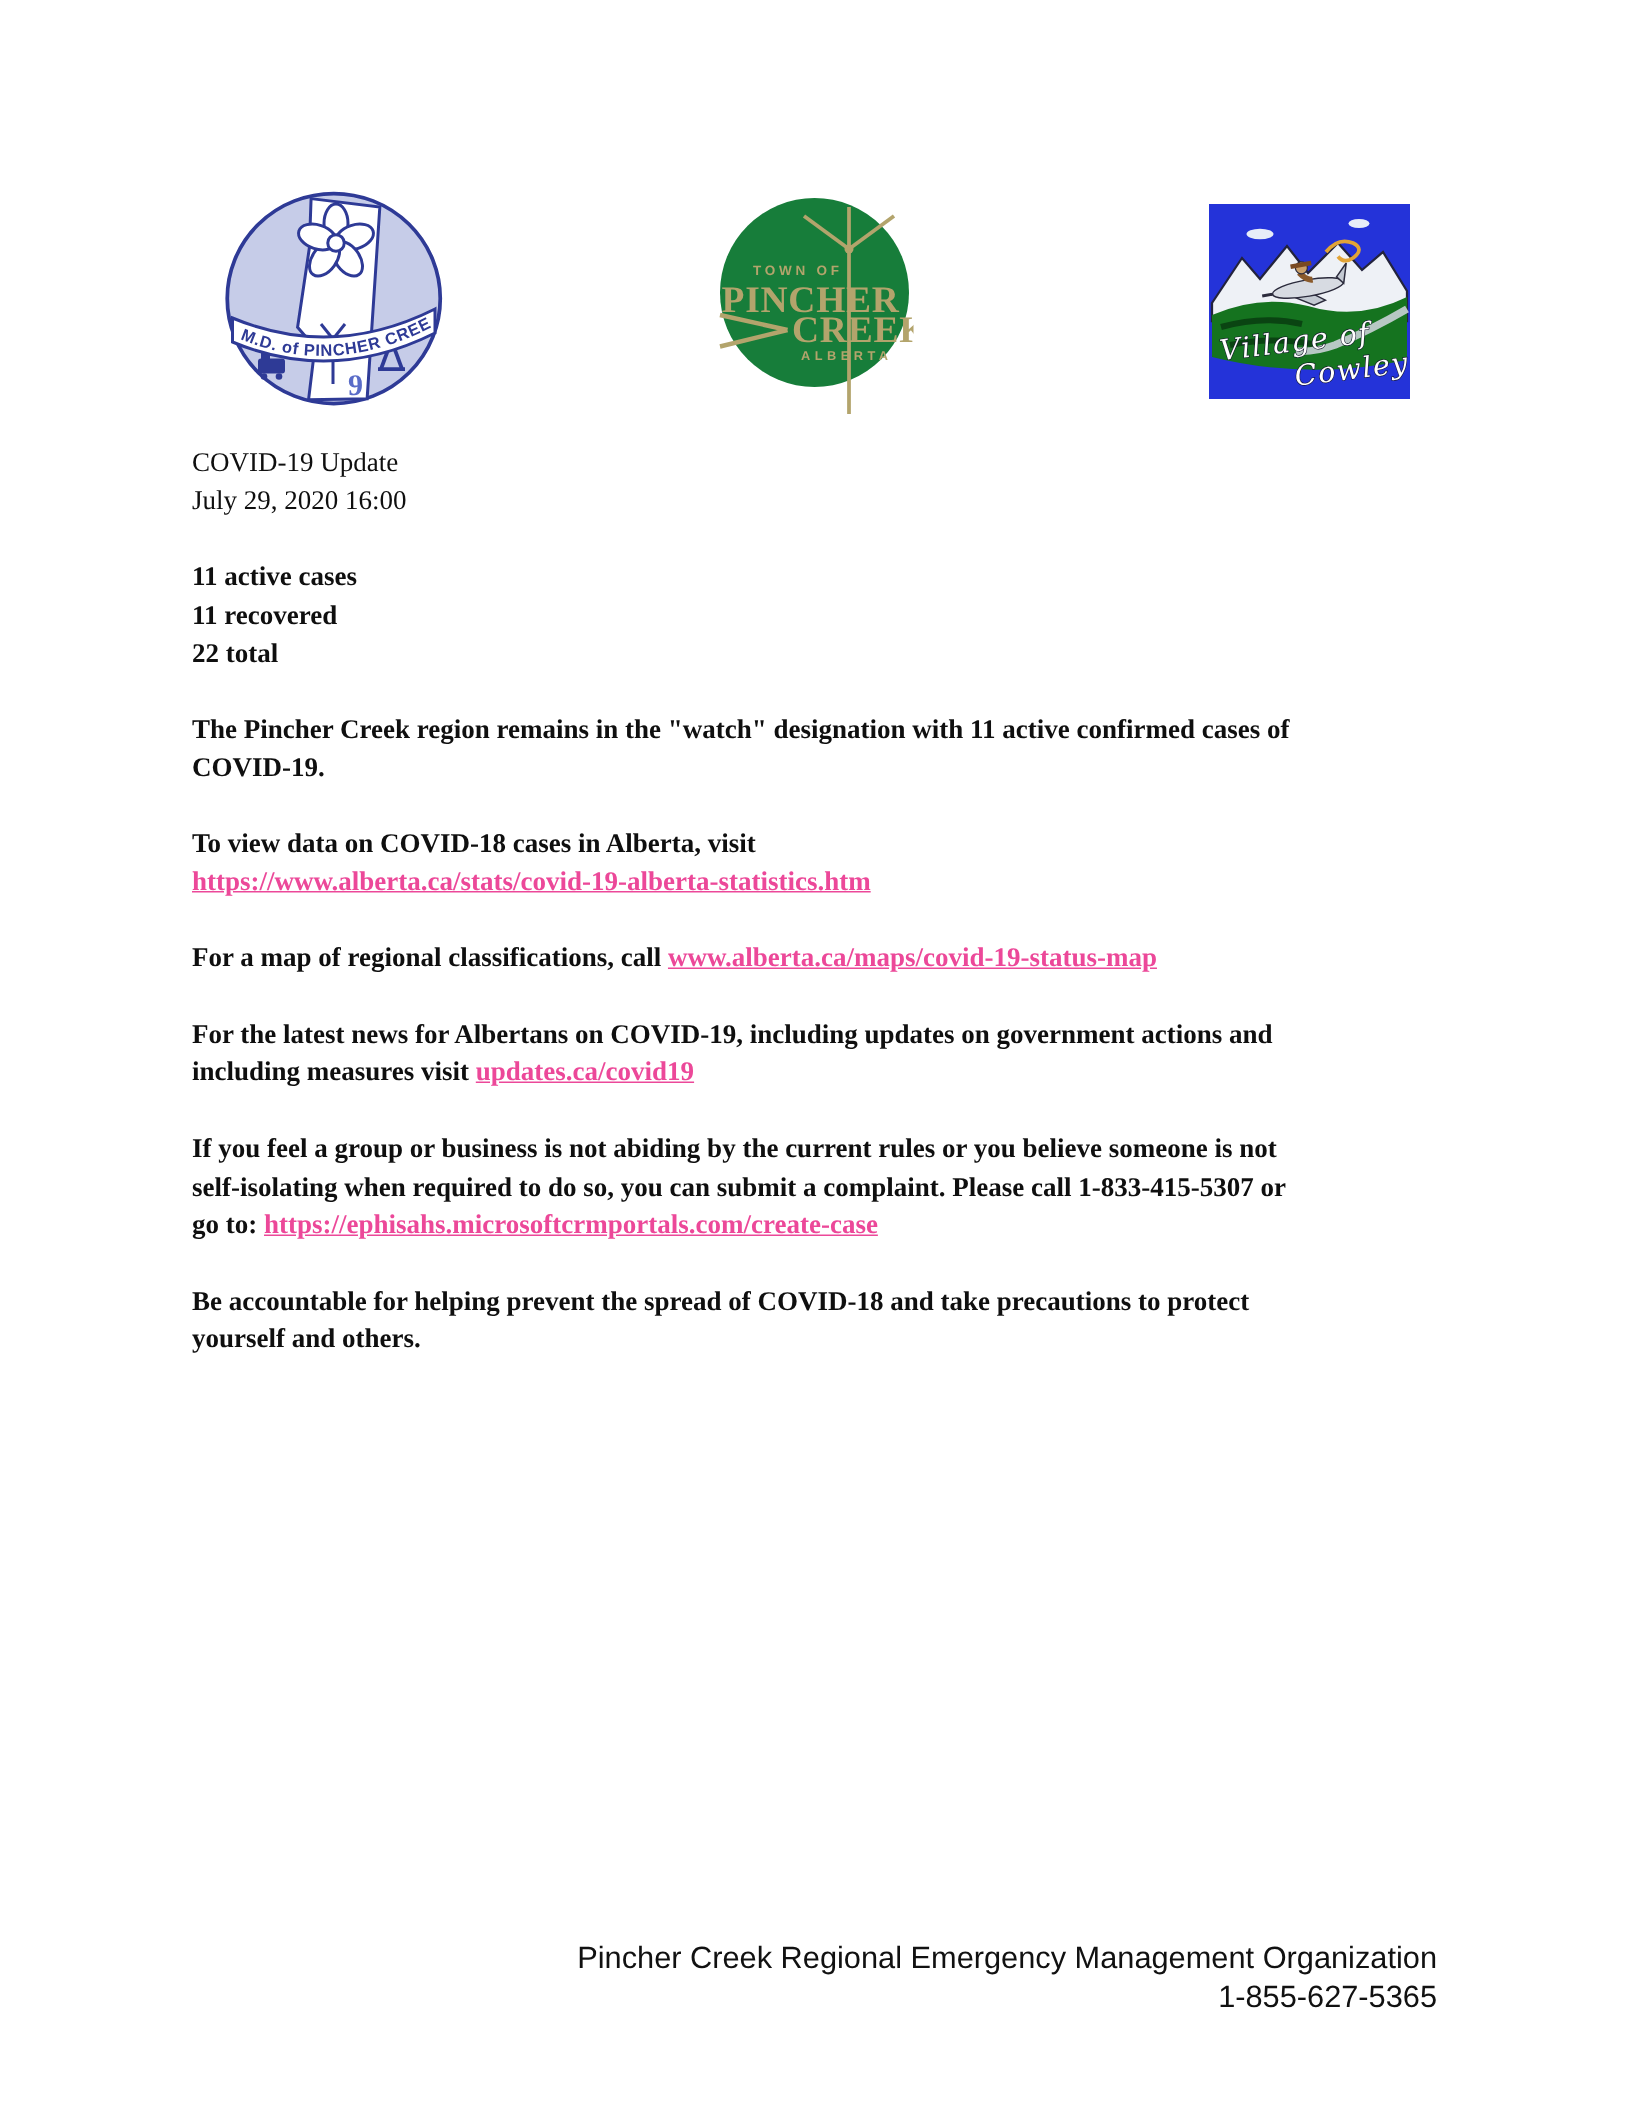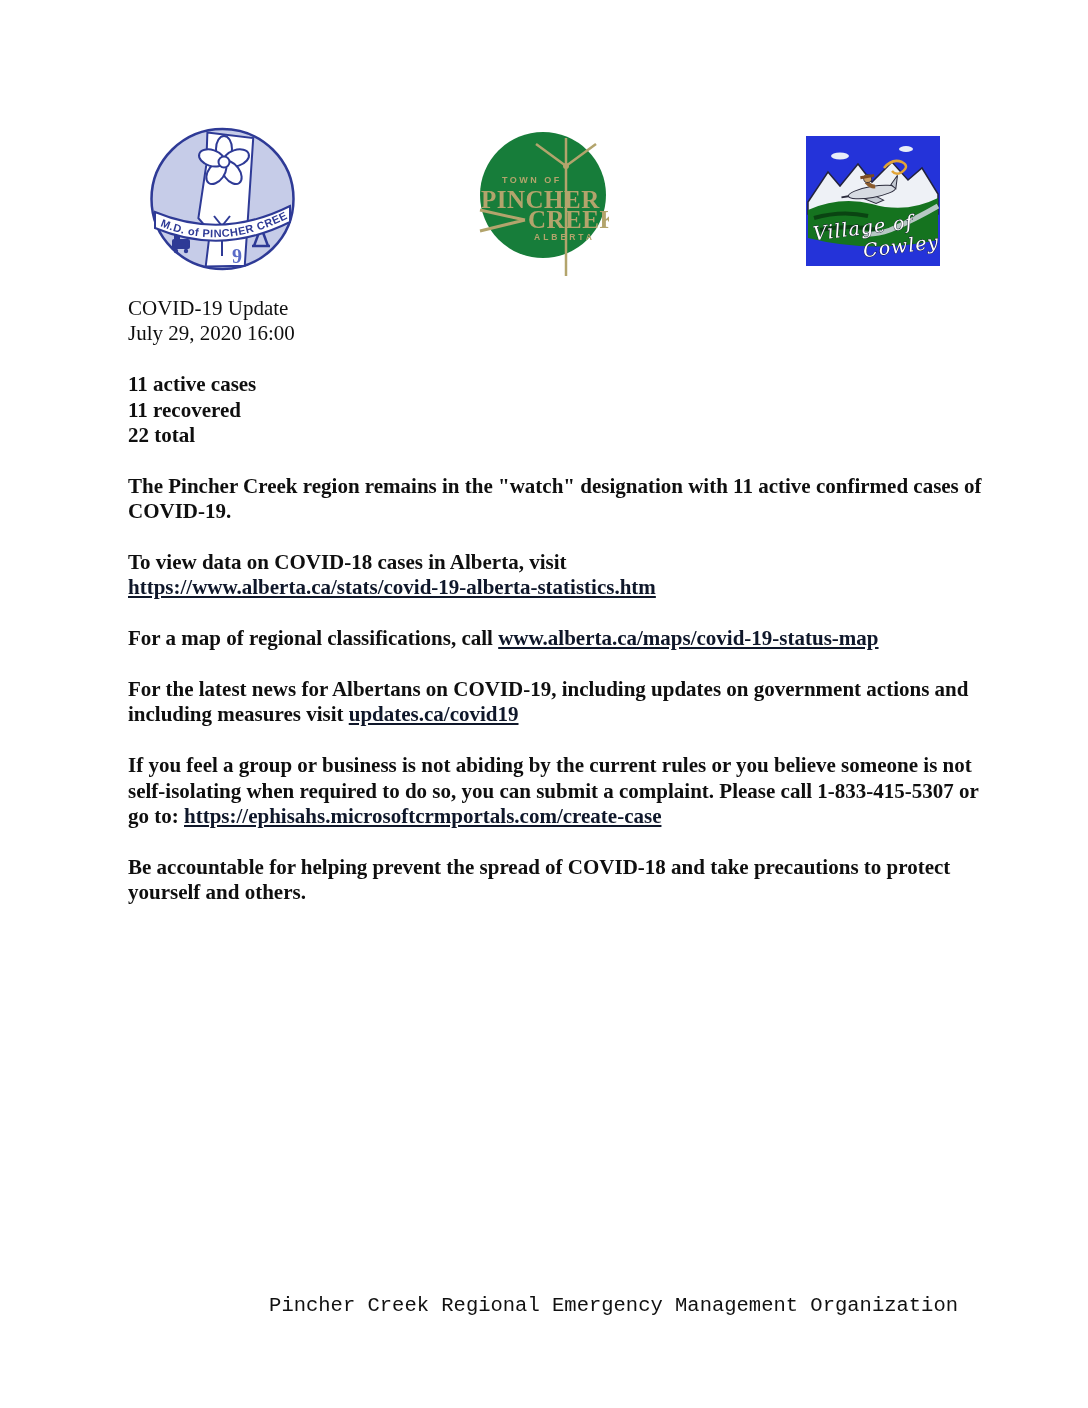--- a/index.html
+++ b/index.html
@@ -7,29 +7,29 @@
     position:relative; width:1088px; height:1408px; background:#ffffff;
     overflow:hidden; font-family:"Liberation Serif", serif; color:#0f0f0f;
   }
   .logo { position:absolute; }
   .logo-md     { left:148px; top:126px; }
   .logo-town   { left:478px; top:128px; }
   .logo-cowley { left:806px; top:136px; }
 
   .content {
     position:absolute; left:128px; top:296px; width:920px;
-    font-size:21px; line-height:25.4px;
+    font-size:18px; line-height:25.4px;
   }
   .content p { margin:0; white-space:pre-line; }
   .content p + p { margin-top:25.4px;font-weight:bold; }
-  a.lnk { color:#0f172a; text-decoration:underline; cursor:pointer; }
+  a.lnk { color:#ec4899; text-decoration:underline; cursor:pointer; }
 
   .footer {
     position:absolute; right:130px; top:1293px; text-align:right;
-    font-family:Liberation Mono, monospace; font-size:20.5px;
+    font-family:Liberation Sans, sans-serif; font-size:20.5px;
     line-height:26px; color:#111;
   }
 
   
   .md-banner-text { font:bold 11px "Liberation Sans", sans-serif; fill:#2e3a96; letter-spacing:0.5px; }
   .md-nine { font:bold 20px "Liberation Serif", serif; fill:#5a6cc8; }
   .town-small { font:bold 9px "Liberation Sans", sans-serif; fill:#b3a46c; letter-spacing:2.5px; }
   .town-big   { font:bold 25px "Liberation Serif", serif; fill:#b3a46c; letter-spacing:0.5px; }
   .town-alberta { font:bold 8.5px "Liberation Sans", sans-serif; fill:#b3a46c; letter-spacing:3px; }
   .cowley-script { font:italic 19px "DejaVu Serif", serif; fill:#ffffff;
@@ -135,15 +135,16 @@
     <p><span>If you feel a group or business is not abiding by the current rules or you believe someone is not
 self-isolating when required to do so, you can submit a complaint. Please call 1-833-415-5307 or
 go to: </span><a class="lnk">https://ephisahs.microsoftcrmportals.com/create-case</a></p>
 
     <p><span>Be accountable for helping prevent the spread of COVID-18 and take precautions to protect
 yourself and others.</span></p>
   </div>
 
   <div class="footer">
     <div>Pincher Creek Regional Emergency Management Organization</div>
+    <div>1-855-627-5365</div>
   </div>
 
 </div>
 
 </body></html>

